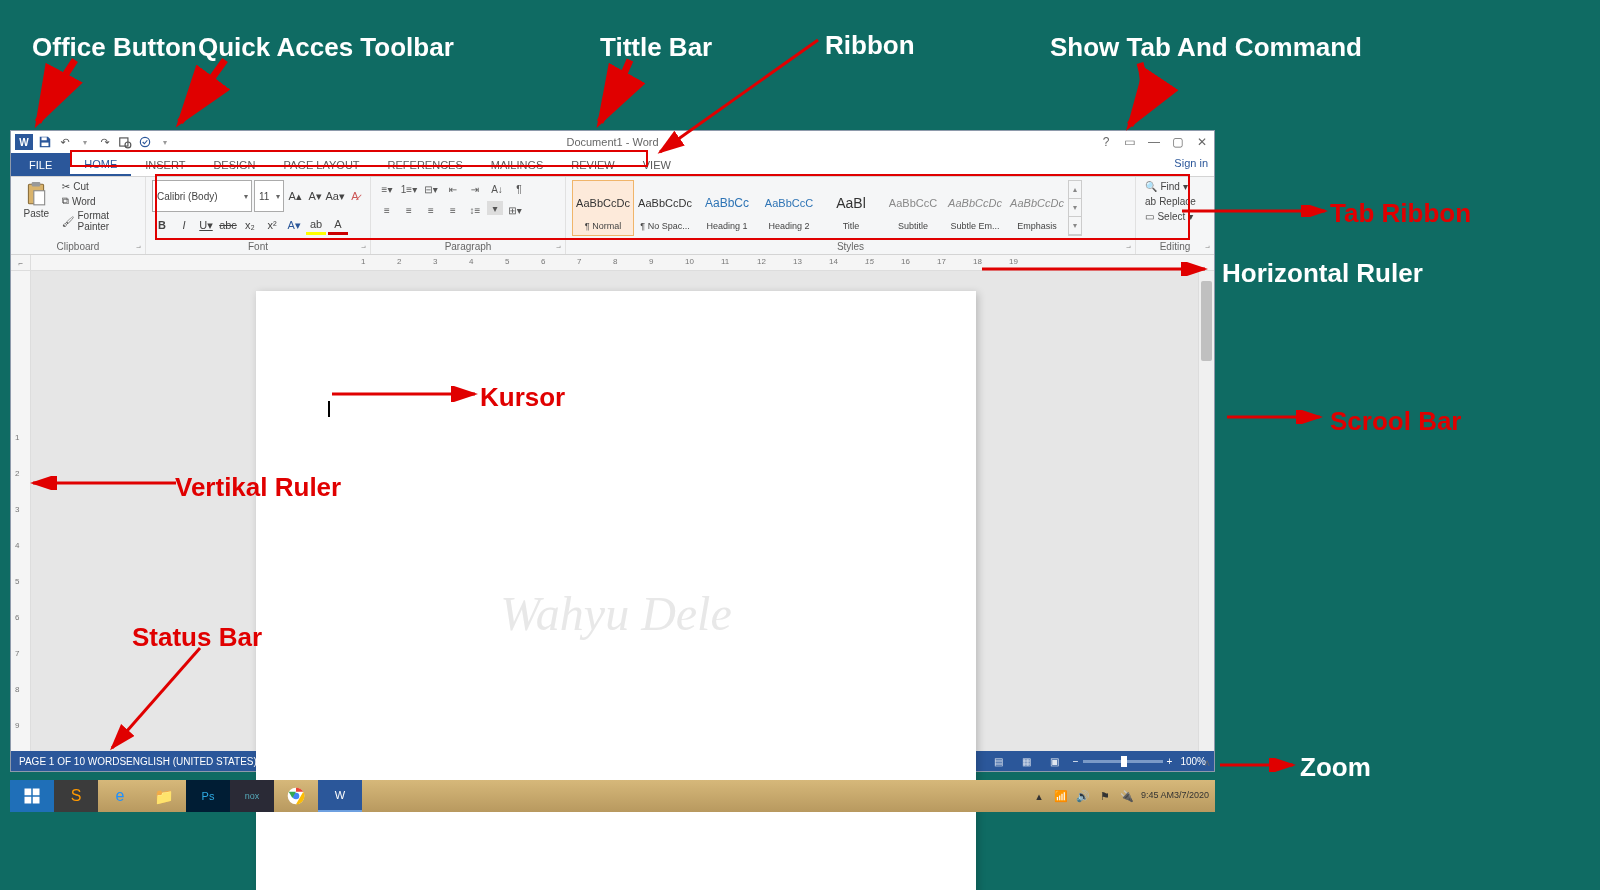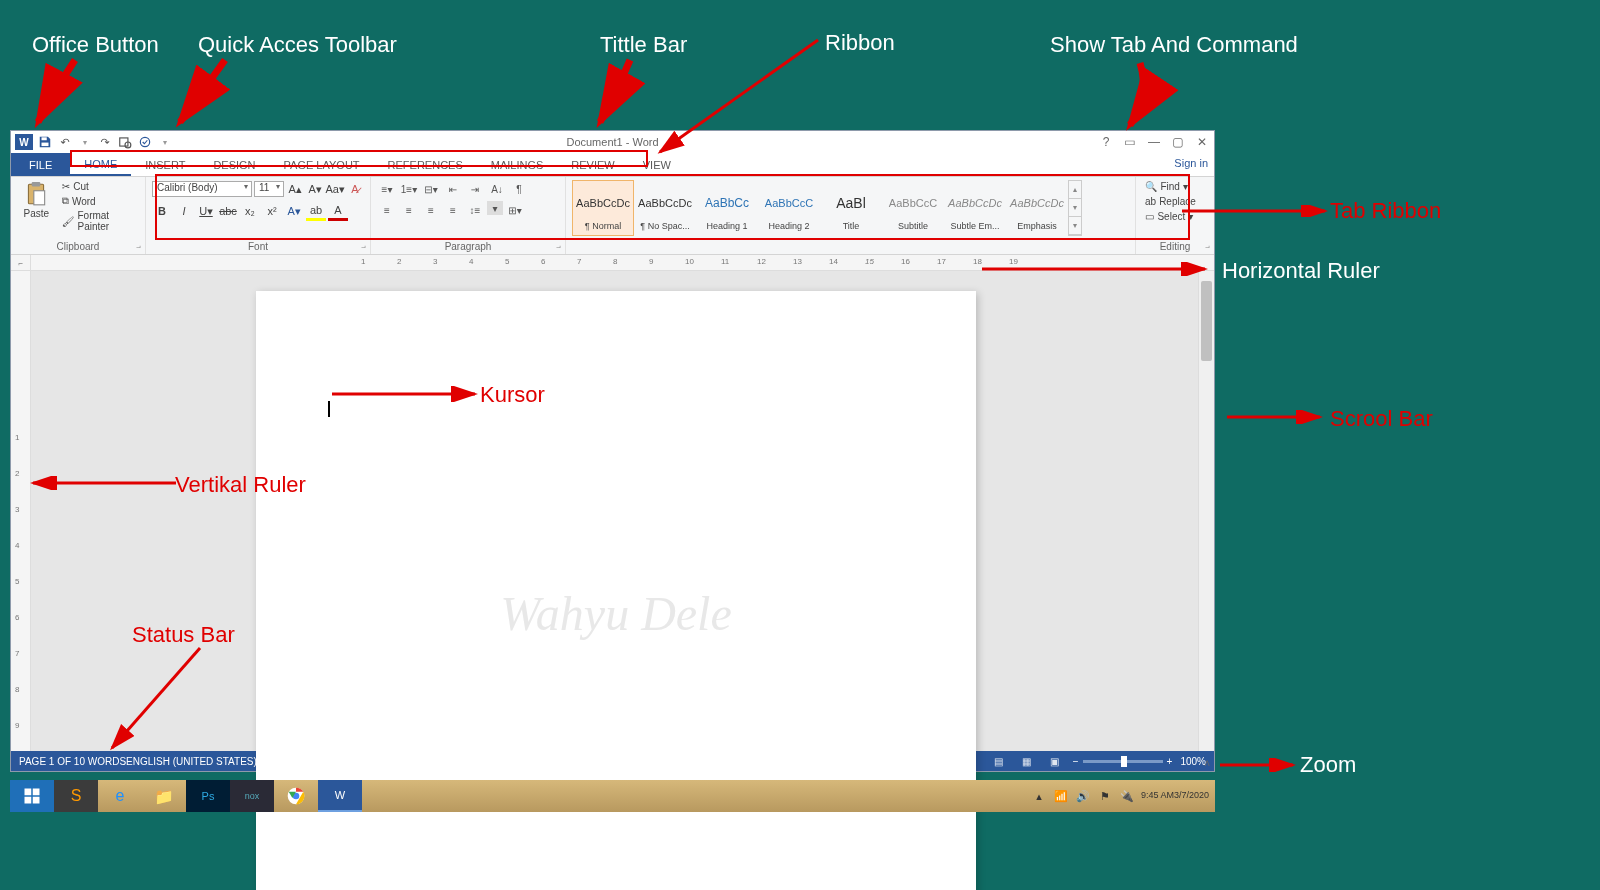--- a/index.html
+++ b/index.html
@@ -21,21 +21,21 @@
 .ribbon{height:78px;background:#f5f6f7;border-bottom:1px solid #d4d4d4;display:flex;font-size:10px;color:#444}
 .group{border-right:1px solid #e1e1e1;padding:3px 6px 2px 6px;display:flex;flex-direction:column;justify-content:space-between;position:relative}
 .group-label{font-size:10px;color:#666;text-align:center;padding-top:2px;position:relative}
 .group-label::after{content:"⌐";position:absolute;right:-2px;bottom:0;font-size:8px;color:#888;transform:rotate(180deg)}
 .clipboard-top{display:flex;gap:4px}
 .paste-btn{display:flex;flex-direction:column;align-items:center;width:42px;cursor:pointer}
 .paste-btn svg{width:26px;height:28px}
 .clip-right{display:flex;flex-direction:column;gap:1px;font-size:10px}
 .clip-right div{display:flex;align-items:center;gap:3px;cursor:pointer;padding:1px 2px}
 .font-top{display:flex;gap:2px;margin-bottom:3px;align-items:center}
-.font-select{height:16px;border:1px solid #ababab;background:#fff;font-size:10px;padding:0 24px 0 4px;position:relative;display:flex;align-items:flex-start}
+.font-select{height:32px;border:1px solid #ababab;background:#fff;font-size:10px;padding:0 24px 0 4px;position:relative;display:flex;align-items:center}
 .font-select::after{content:"▾";position:absolute;right:3px;font-size:8px;color:#666}
 .fname{width:100px}
 .fsize{width:30px}
 .font-btn{width:18px;height:18px;display:flex;align-items:center;justify-content:center;cursor:pointer;font-size:11px}
 .font-bottom{display:flex;gap:2px;align-items:center}
 .fbtn{width:20px;height:20px;display:flex;align-items:center;justify-content:center;cursor:pointer;font-size:11px;color:#444}
 .fbtn.bold{font-weight:bold}
 .fbtn.italic{font-style:italic}
 .fbtn.under{text-decoration:underline}
 .fbtn.strike{text-decoration:line-through}
@@ -75,21 +75,21 @@
 .zoom-slider{display:flex;align-items:center;gap:4px}
 .zslider{width:80px;height:3px;background:#7a9ac7;position:relative}
 .zslider .zthumb{position:absolute;left:38px;top:-4px;width:6px;height:11px;background:#fff}
 .taskbar{position:absolute;left:10px;top:780px;width:1205px;height:32px;background:linear-gradient(#d6b87a,#b8995f);display:flex;align-items:center;justify-content:space-between;font-size:10px}
 .task-left{display:flex;align-items:center;height:100%}
 .task-icon{width:44px;height:100%;display:flex;align-items:center;justify-content:center;cursor:pointer;font-size:16px}
 .task-right{display:flex;align-items:center;gap:6px;padding-right:6px;color:#333}
 .tray-icon{width:16px;height:16px;font-size:11px;display:flex;align-items:center;justify-content:center}
 .task-time{display:flex;flex-direction:row;align-items:flex-end;font-size:9px;line-height:1.1;color:#333}
 
-.ann{position:absolute;color:#fff;font-weight:normal;font-size:22px;font-family:Arial,sans-serif;white-space:nowrap}
+.ann{position:absolute;color:#fff;font-weight:bold;font-size:26px;font-family:Arial,sans-serif;white-space:nowrap}
 .ann.red{color:#e00000}
 .arrow{position:absolute}
 .collapse-icon{position:absolute;right:4px;bottom:2px;font-size:10px;color:#666;cursor:pointer}
 </style>
 </head>
 <body>
 
 <div class="word-window">
 
   <div class="titlebar">
@@ -258,20 +258,21 @@
           <div class="style-item">
             <div class="style-preview emph">AaBbCcDc</div>
             <div class="style-name">Emphasis</div>
           </div>
           <div class="styles-scroll">
             <div>▴</div>
             <div>▾</div>
             <div>▾</div>
           </div>
         </div>
+      <div class="group-label">Styles</div>
     </div>
 
     <div class="group" style="width:78px;border-right:none">
       <div class="editing">
         <div><span>🔍</span><span>Find</span> ▾</div>
         <div>
             <span>ab</span>
             <span>Replace</span>
           </div>
         <div><span>▭</span><span>Select</span> ▾</div>

